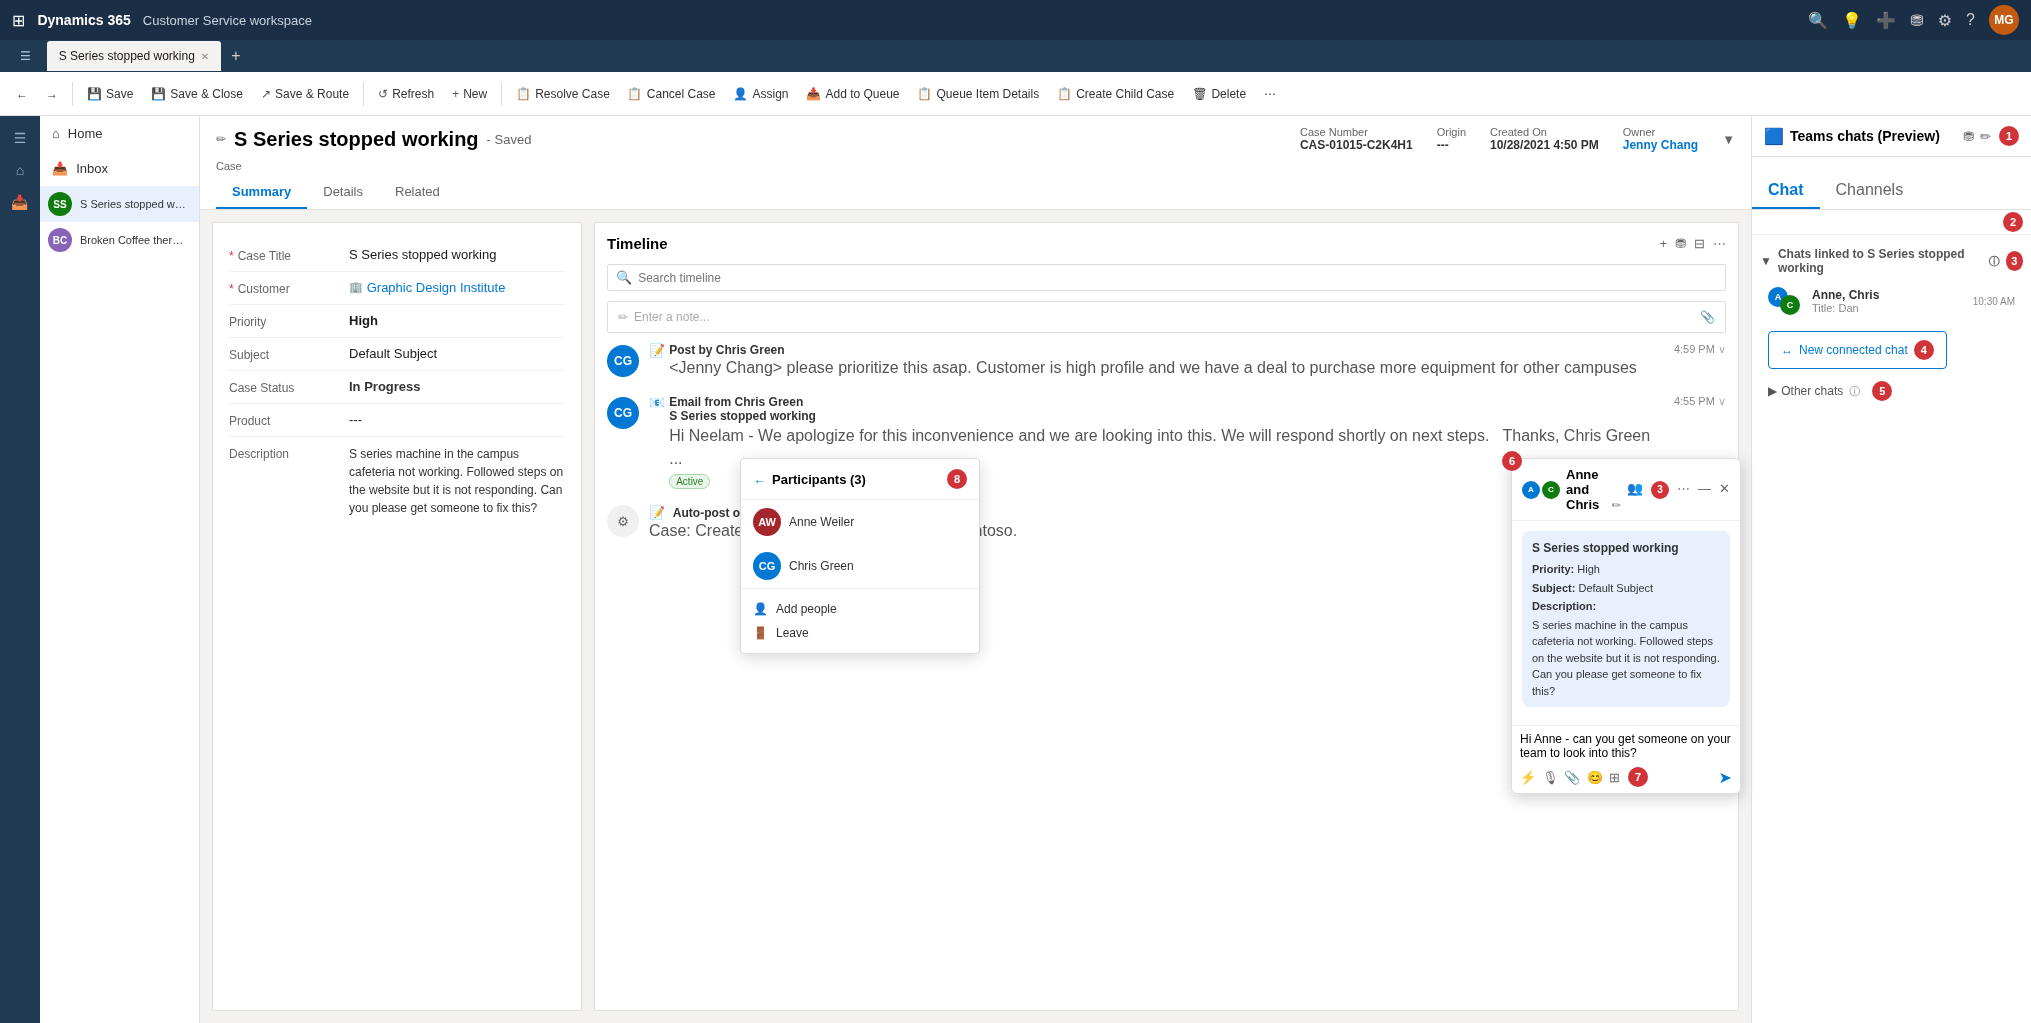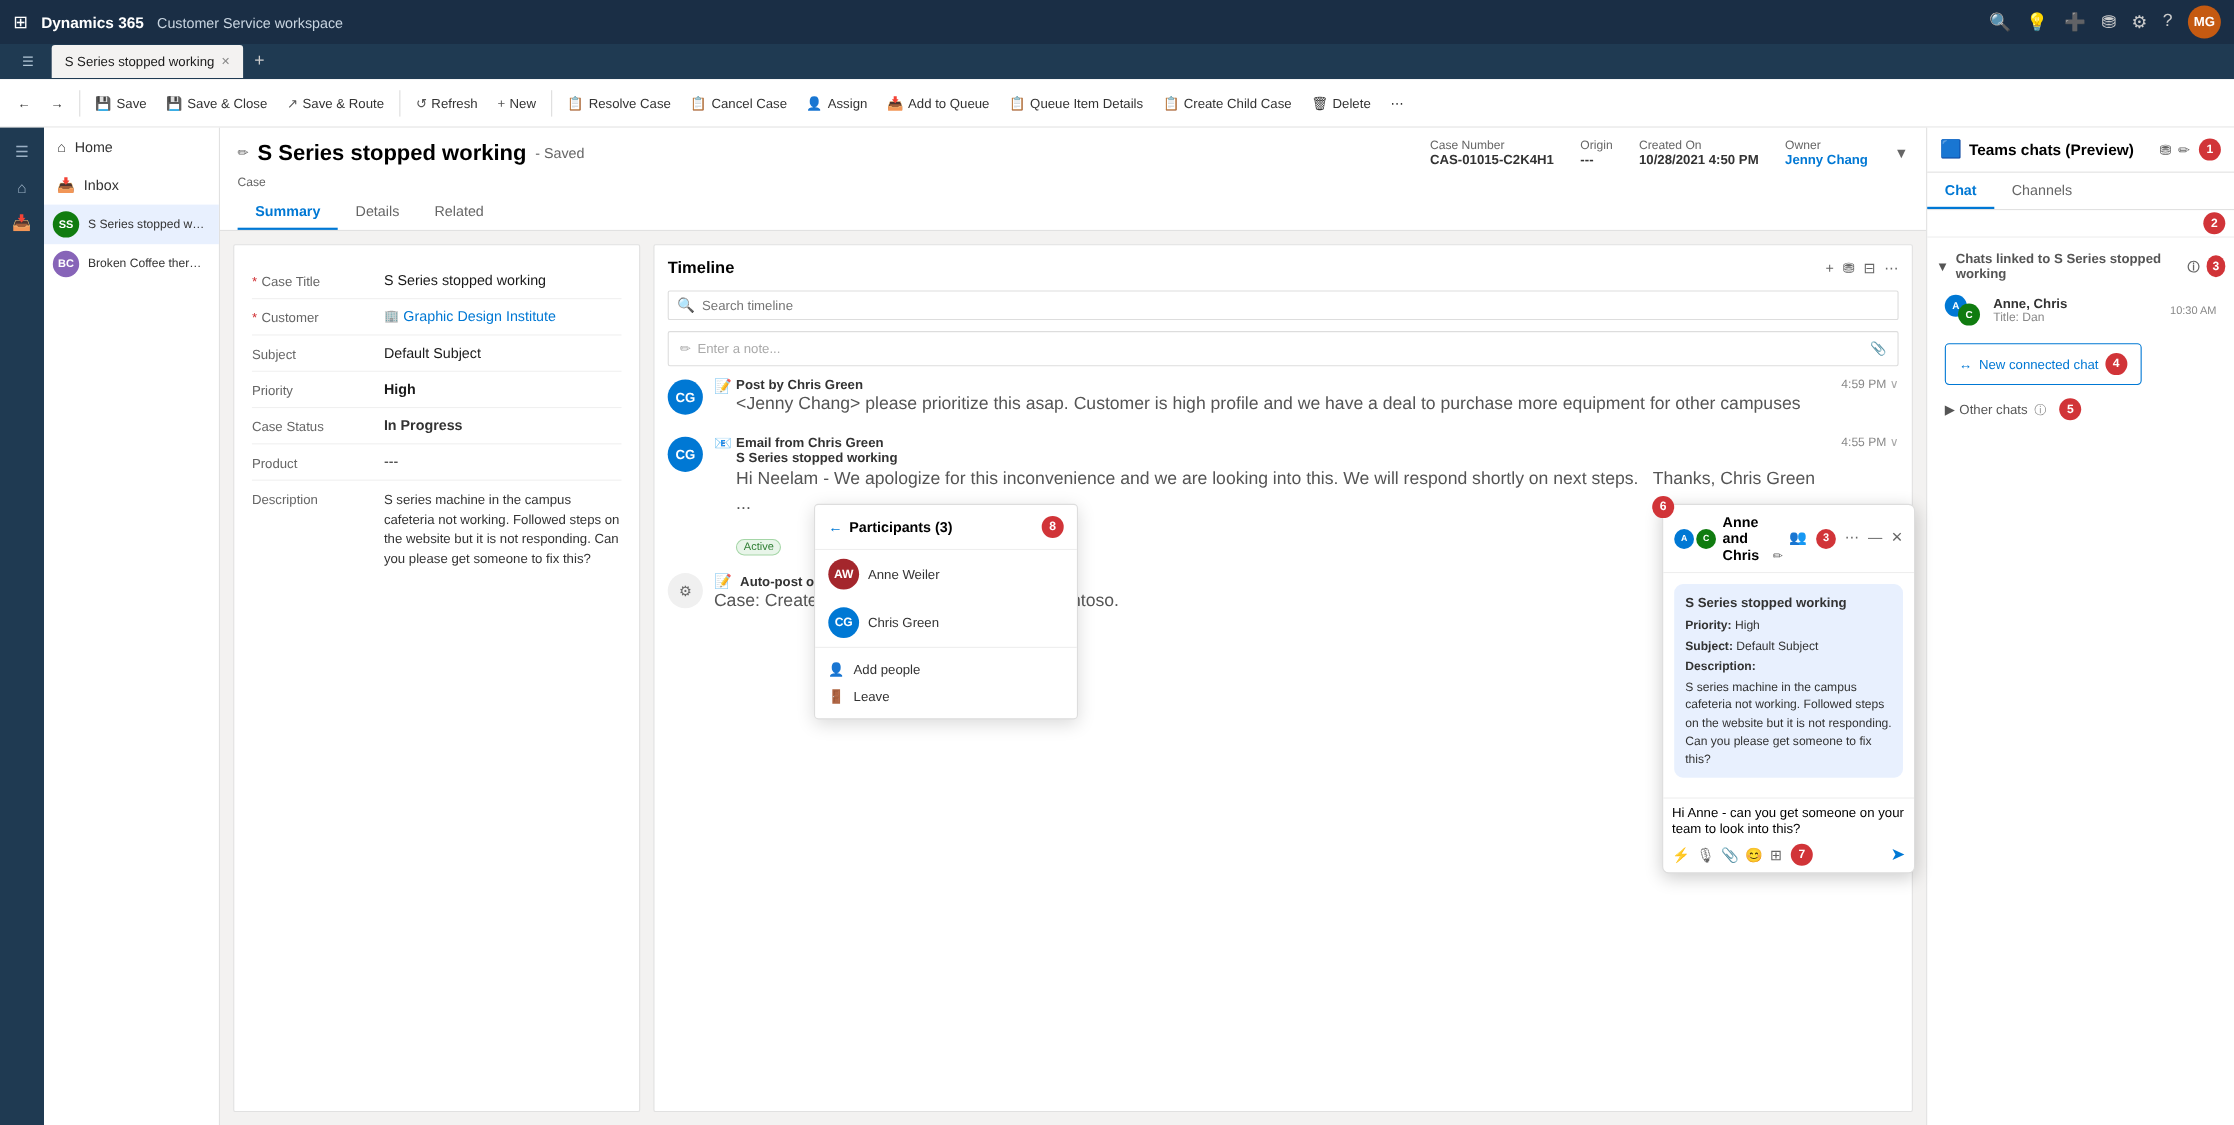--- a/index.html
+++ b/index.html
@@ -159,42 +159,42 @@
     .timeline-actions { margin-left: auto; display: flex; gap: 8px; color: #666; }
     .timeline-search { display: flex; align-items: center; border: 1px solid #ddd; border-radius: 2px; padding: 5px 8px; gap: 6px; margin-bottom: 10px; }
     .timeline-search input { border: none; outline: none; font-size: 12px; flex: 1; }
     .timeline-note { display: flex; align-items: center; border: 1px solid #ddd; border-radius: 2px; padding: 8px 10px; margin-bottom: 10px; color: #aaa; font-size: 12px; gap: 6px; }
     .timeline-entry { display: flex; gap: 10px; margin-bottom: 16px; }
     .entry-avatar { width: 32px; height: 32px; border-radius: 50%; display: flex; align-items: center; justify-content: center; font-size: 12px; font-weight: 600; color: white; flex-shrink: 0; margin-top: 2px; }
     .entry-content { flex: 1; }
     .entry-title { font-size: 12px; font-weight: 600; color: #333; }
     .entry-body { font-size: 16px; color: #555; line-height: 1.4; }
     .entry-time { font-size: 11px; color: #888; float: right; }
-    .entry-badge { display: inline-block; font-size: 10px; background: #e8f5e9; color: #2e7d32; border: 1px solid #a5d6a7; padding: 1px 6px; border-radius: 10px; margin-top: 20px; }
+    .entry-badge { display: inline-block; font-size: 10px; background: #e8f5e9; color: #2e7d32; border: 1px solid #a5d6a7; padding: 1px 6px; border-radius: 10px; margin-top: 4px; }
     .entry-icon-circle { width: 32px; height: 32px; border-radius: 50%; background: #f0f0f0; display: flex; align-items: center; justify-content: center; font-size: 13px; color: #666; flex-shrink: 0; }
 
     
     .teams-panel {
       width: 280px;
       background: white;
       border-left: 1px solid #e1e1e1;
       flex-shrink: 0;
       display: flex;
       flex-direction: column;
     }
     .teams-header {
       padding: 10px 12px;
       border-bottom: 1px solid #e1e1e1;
       display: flex;
       align-items: center;
       gap: 6px;
     }
     .teams-title { font-size: 14px; font-weight: 600; flex: 1; }
     .teams-tabs { display: flex; border-bottom: 1px solid #e1e1e1; }
-    .teams-tab { padding: 8px 16px; font-size: 13px; cursor: pointer; color: #666; border-bottom: 2px solid transparent; }
+    .teams-tab { padding: 8px 16px; font-size: 16px; cursor: pointer; color: #666; border-bottom: 2px solid transparent; margin-top: 16px; }
     .teams-tab.active { color: #0078d4; border-bottom: 2px solid #0078d4; font-weight: 600; }
     .teams-body { flex: 1; overflow-y: auto; padding: 8px; }
     .linked-section { margin-bottom: 8px; }
     .linked-header { font-size: 12px; color: #555; font-weight: 600; display: flex; align-items: center; gap: 6px; padding: 4px 0; cursor: pointer; }
     .chat-item { display: flex; align-items: center; gap: 8px; padding: 8px; cursor: pointer; border-radius: 3px; }
     .chat-avatar-group { display: flex; position: relative; width: 36px; height: 28px; }
     .chat-av { width: 20px; height: 20px; border-radius: 50%; display: flex; align-items: center; justify-content: center; font-size: 9px; font-weight: 700; color: white; position: absolute; }
     .chat-info { flex: 1; }
     .chat-name { font-size: 12px; font-weight: 600; color: #333; }
     .chat-preview { font-size: 11px; color: #888; }
@@ -415,26 +415,26 @@
           <div class="form-value">S Series stopped working</div>
         </div>
         <div class="form-field">
           <div class="form-label"><span class="required-star">*</span>Customer</div>
           <div class="form-value link" style="display:flex; align-items:center; gap:4px;">
             <span style="color:#0078d4; font-size:11px;">🏢</span>
             Graphic Design Institute
           </div>
         </div>
         <div class="form-field">
+          <div class="form-label">Priority</div>
+          <div class="form-value bold">High</div>
+        </div>
+        <div class="form-field">
           <div class="form-label">Subject</div>
           <div class="form-value">Default Subject</div>
-        </div>
-        <div class="form-field">
-          <div class="form-label">Priority</div>
-          <div class="form-value bold">High</div>
         </div>
         <div class="form-field">
           <div class="form-label">Case Status</div>
           <div class="form-value status">In Progress</div>
         </div>
         <div class="form-field">
           <div class="form-label">Product</div>
           <div class="form-value">---</div>
         </div>
         <div class="form-field" style="border-bottom:none;">

